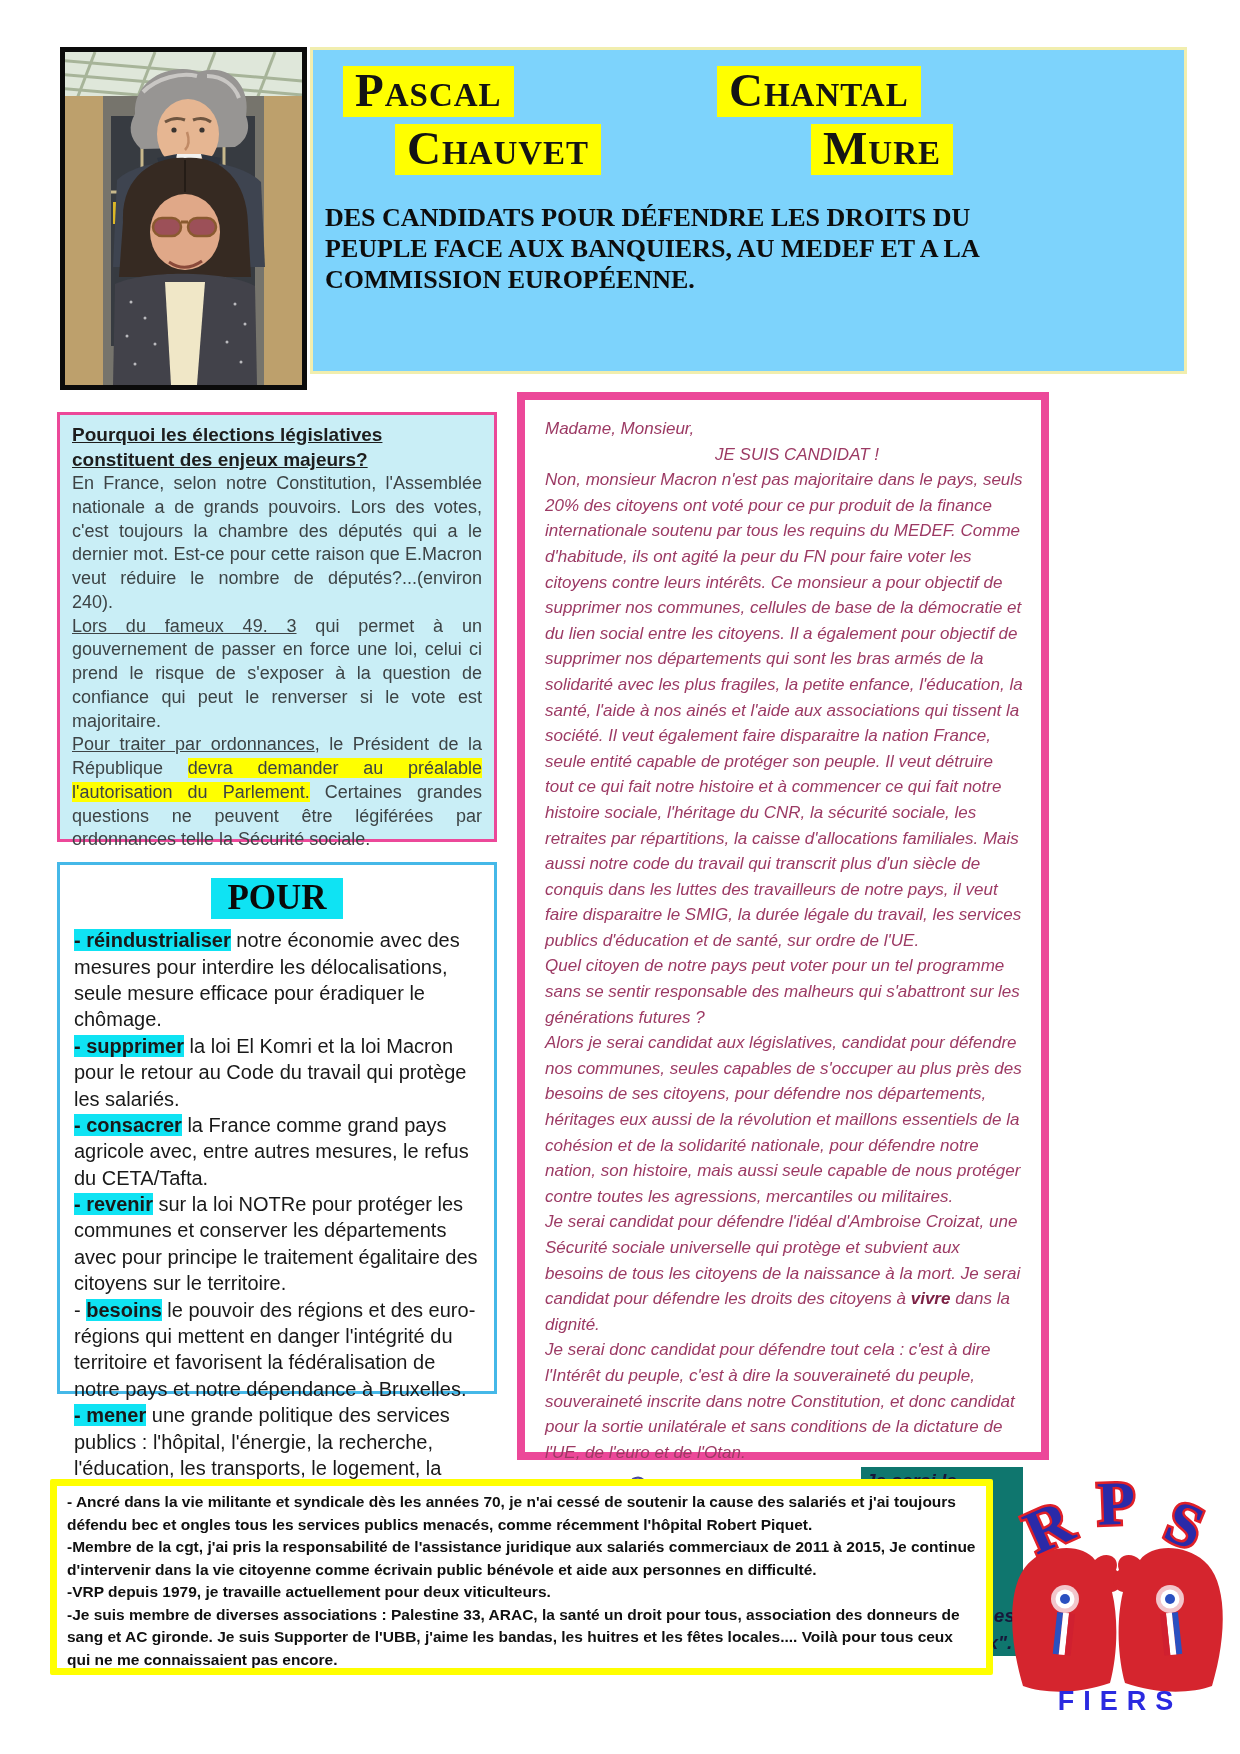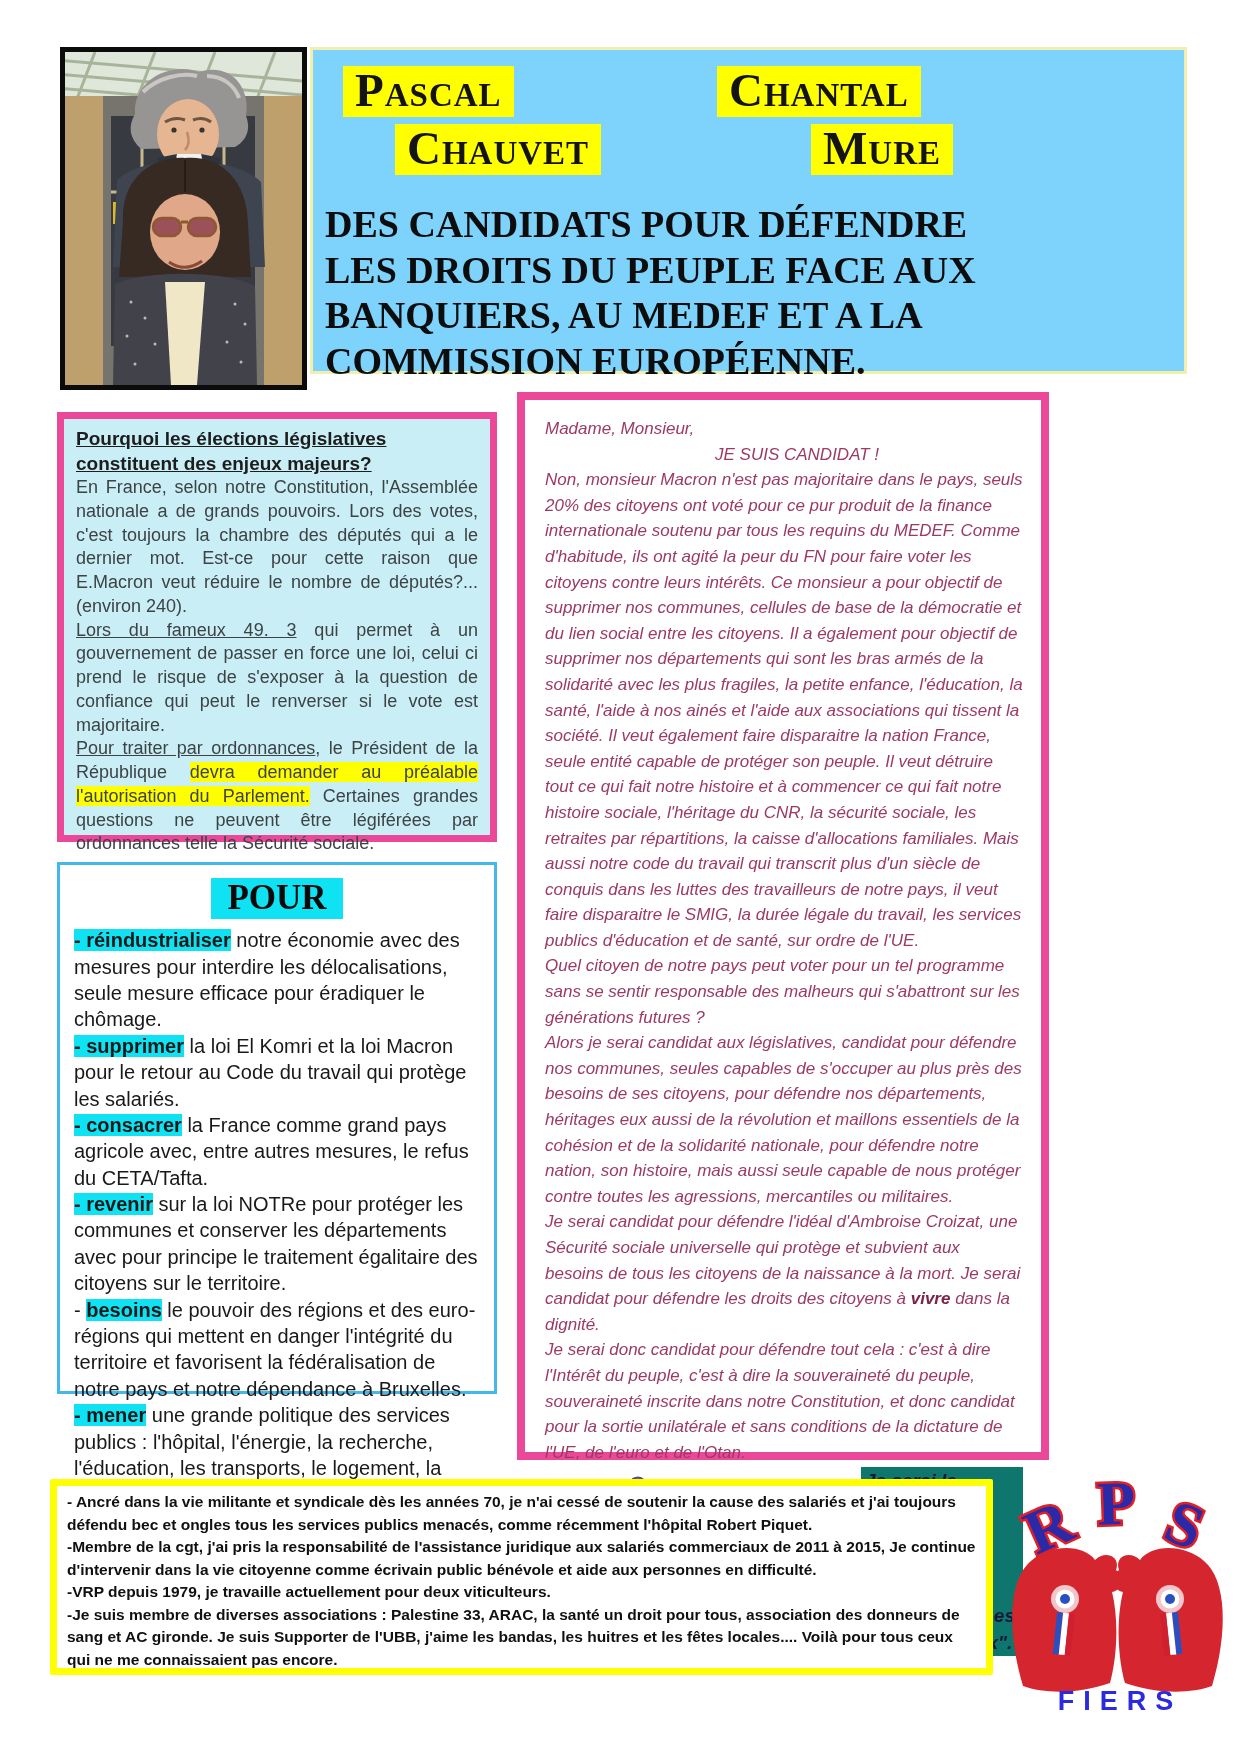--- a/index.html
+++ b/index.html
@@ -17,25 +17,25 @@
   .name-hl{position:absolute;background:#ffff00;padding:1px 12px 3px;
            font-family:"Liberation Serif",serif;font-weight:bold;
            font-variant:small-caps;font-size:47px;line-height:1.0;color:#141414;
            letter-spacing:1px;white-space:nowrap;}
   .c1f{left:30px;top:16px;}
   .c1l{left:82px;top:74px;}
   .c2f{left:404px;top:16px;}
   .c2l{left:498px;top:74px;}
   .headline{position:absolute;left:12px;top:152px;width:680px;
             font-family:"Liberation Serif",serif;font-weight:bold;
-            font-size:38px;line-height:1.2;color:#0d0d0d;}
+            font-size:26px;line-height:1.2;color:#0d0d0d;}
 
   
   .box1{position:absolute;left:57px;top:412px;width:440px;height:430px;
-        box-sizing:border-box;background:#c9eef6;border:7px solid #ec4899;
+        box-sizing:border-box;background:#c9eef6;border:3px solid #ec4899;
         padding:7px 12px 4px;color:#3d4345;font-size:18px;line-height:1.32;
         text-align:justify;}
   .box1 p{margin:0;}
   .box1-title{font-weight:bold;text-decoration:underline;color:#1d1d1d;
               font-size:19px;text-align:left;}
   .u{text-decoration:underline;}
   .hl-yellow{background:#ffff00;}
 
   
   .pour-box{position:absolute;left:57px;top:862px;width:440px;height:532px;

